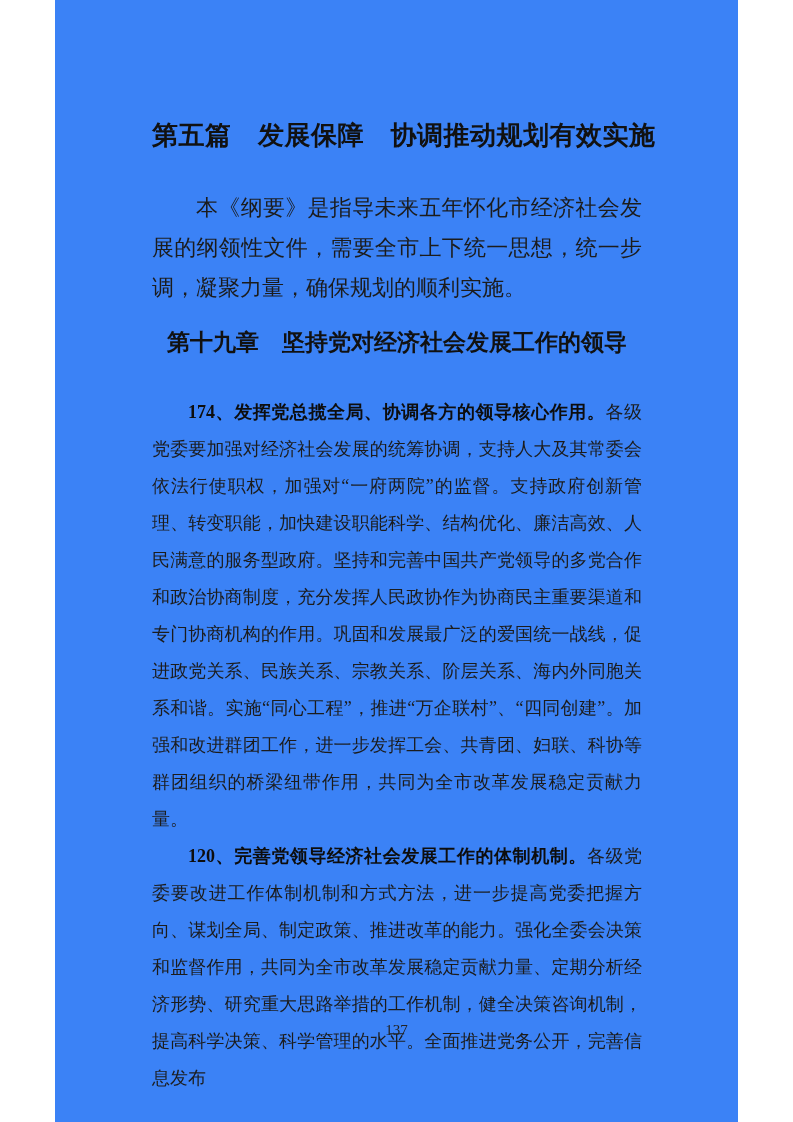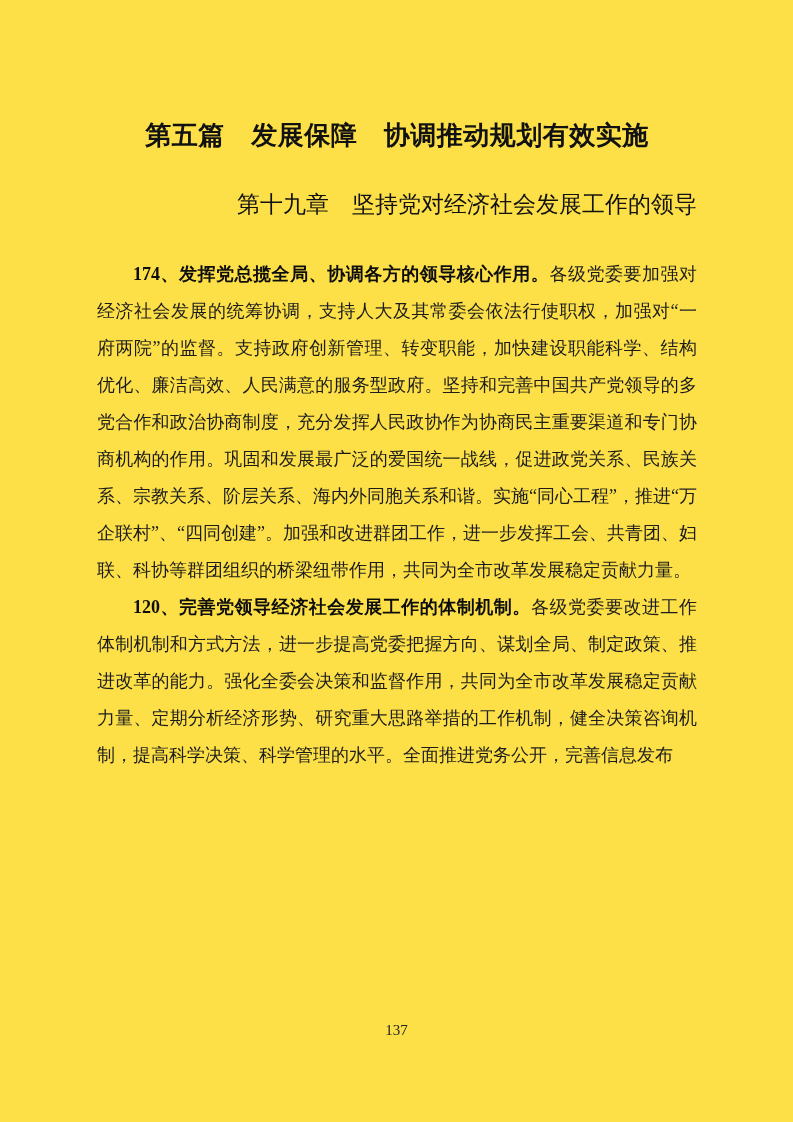--- a/index.html
+++ b/index.html
@@ -2,24 +2,24 @@
 <html lang="zh"><head>
 <meta charset="utf-8">
 <style>
   html, body {
     margin: 0;
     padding: 0;
     background: #ffffff;
   }
   .page {
     position: relative;
-    width: 793px;
+    width: 683px;
     height: 1122px;
     margin: 0 auto;
-    background: #fde047;
+    background: #3b82f6;
     box-sizing: border-box;
     padding: 118px 96px 0 97px;
     overflow: hidden;
     font-family: "Liberation Serif", "DejaVu Serif", serif;
     color: #1a1a1a;
   }
   .doc-title {
     margin: 0 0 34px 0;
     text-align: center;
     font-family: "Liberation Serif", "DejaVu Serif", serif;
@@ -34,24 +34,24 @@
     margin: 0 0 0 0;
     font-size: 22px;
     line-height: 40px;
     text-indent: 2em;
     text-align: justify;
     text-justify: inter-ideograph;
     color: #1c1c1c;
   }
   .chapter-heading {
     margin: 18px 0 36px 0;
-    text-align: right;
+    text-align: center;
     font-family: "Liberation Sans", "DejaVu Sans", sans-serif;
     font-size: 23px;
-    font-weight: 400;
+    font-weight: 700;
     line-height: 32px;
     color: #111111;
     white-space: nowrap;
   }
   .body-para {
     margin: 0;
     font-size: 18px;
     line-height: 37px;
     text-indent: 2em;
     text-align: justify;
@@ -73,20 +73,21 @@
     color: #222222;
   }
 </style>
 </head>
 <body>
 
 <div class="page">
 
   <h1 class="doc-title">第五篇　发展保障　协调推动规划有效实施</h1>
 
+  <p class="intro-para">本《纲要》是指导未来五年怀化市经济社会发展的纲领性文件，需要全市上下统一思想，统一步调，凝聚力量，确保规划的顺利实施。</p>
 
   <h2 class="chapter-heading">第十九章　坚持党对经济社会发展工作的领导</h2>
 
   <p class="body-para"><span class="lead">174、发挥党总揽全局、协调各方的领导核心作用。</span><span>各级党委要加强对经济社会发展的统筹协调，支持人大及其常委会依法行使职权，加强对“一府两院”的监督。支持政府创新管理、转变职能，加快建设职能科学、结构优化、廉洁高效、人民满意的服务型政府。坚持和完善中国共产党领导的多党合作和政治协商制度，充分发挥人民政协作为协商民主重要渠道和专门协商机构的作用。巩固和发展最广泛的爱国统一战线，促进政党关系、民族关系、宗教关系、阶层关系、海内外同胞关系和谐。实施“同心工程”，推进“万企联村”、“四同创建”。加强和改进群团工作，进一步发挥工会、共青团、妇联、科协等群团组织的桥梁纽带作用，共同为全市改革发展稳定贡献力量。</span></p>
 
   <p class="body-para"><span class="lead">120、完善党领导经济社会发展工作的体制机制。</span><span>各级党委要改进工作体制机制和方式方法，进一步提高党委把握方向、谋划全局、制定政策、推进改革的能力。强化全委会决策和监督作用，共同为全市改革发展稳定贡献力量、定期分析经济形势、研究重大思路举措的工作机制，健全决策咨询机制，提高科学决策、科学管理的水平。全面推进党务公开，完善信息发布</span></p>
 
   <div class="page-number">137</div>
 
 </div>

